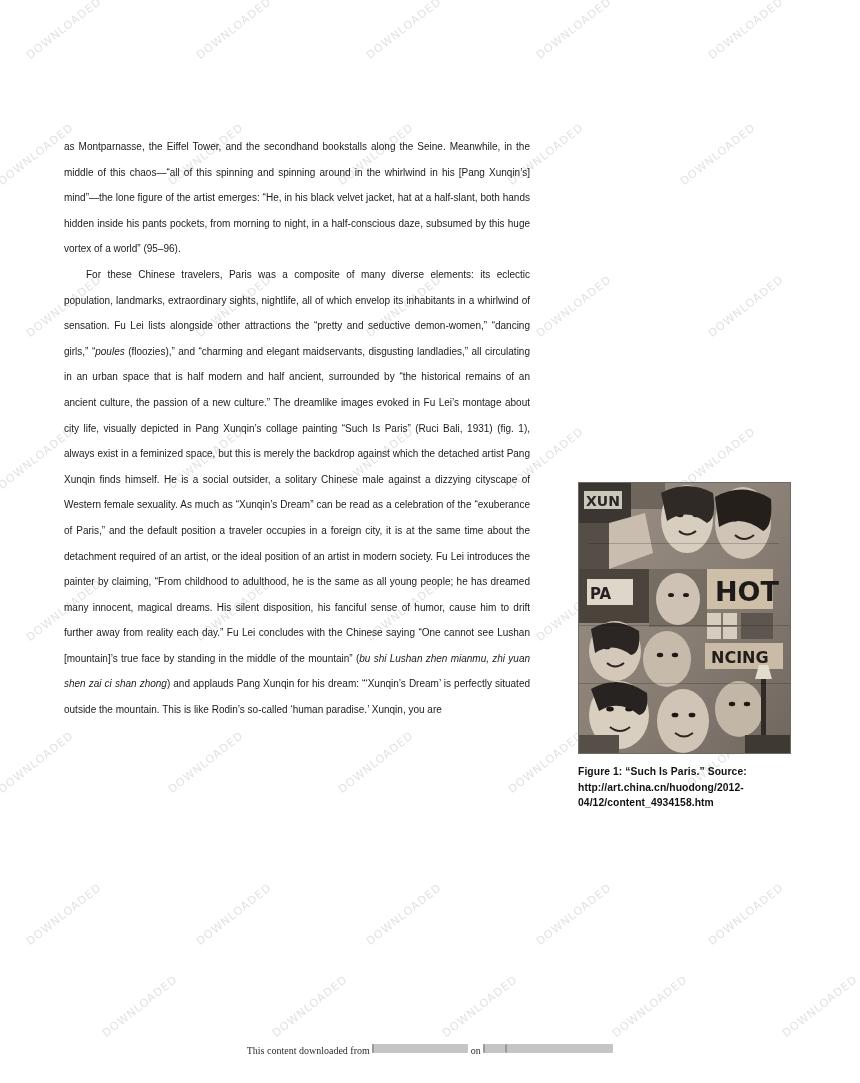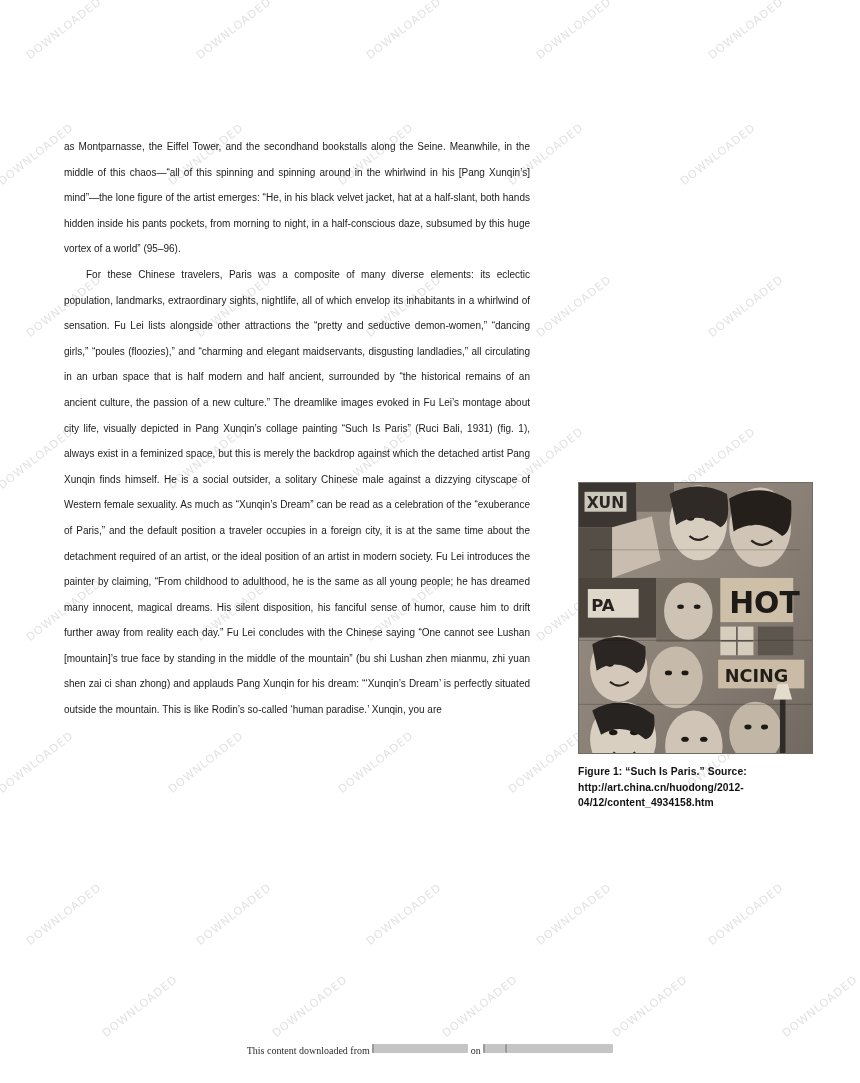--- a/index.html
+++ b/index.html
@@ -51,37 +51,36 @@
     text-align: justify;
     color: #1a1a1a;
     font-family: "Liberation Sans", sans-serif;
   }
   .article-body p {
     margin: 0;
   }
   .article-body p.indent {
     text-indent: 22px;
   }
-  .it { }
+  .it { font-style: italic; }
 
   
   .figure-block {
     position: absolute;
     left: 578px;
     top: 482px;
     width: 211px;
   }
   .figure-image {
     width: 211px;
     height: 270px;
     position: relative;
     overflow: hidden;
     background: #8d8378;
     border: 1px solid #6f6a63;
-    padding-left: 22px;
   }
   .fig-canvas {
     position: absolute;
     inset: 0;
   }
   .figure-caption {
     margin-top: 10px;
     font-size: 10.3px;
     line-height: 15.5px;
     font-weight: bold;

